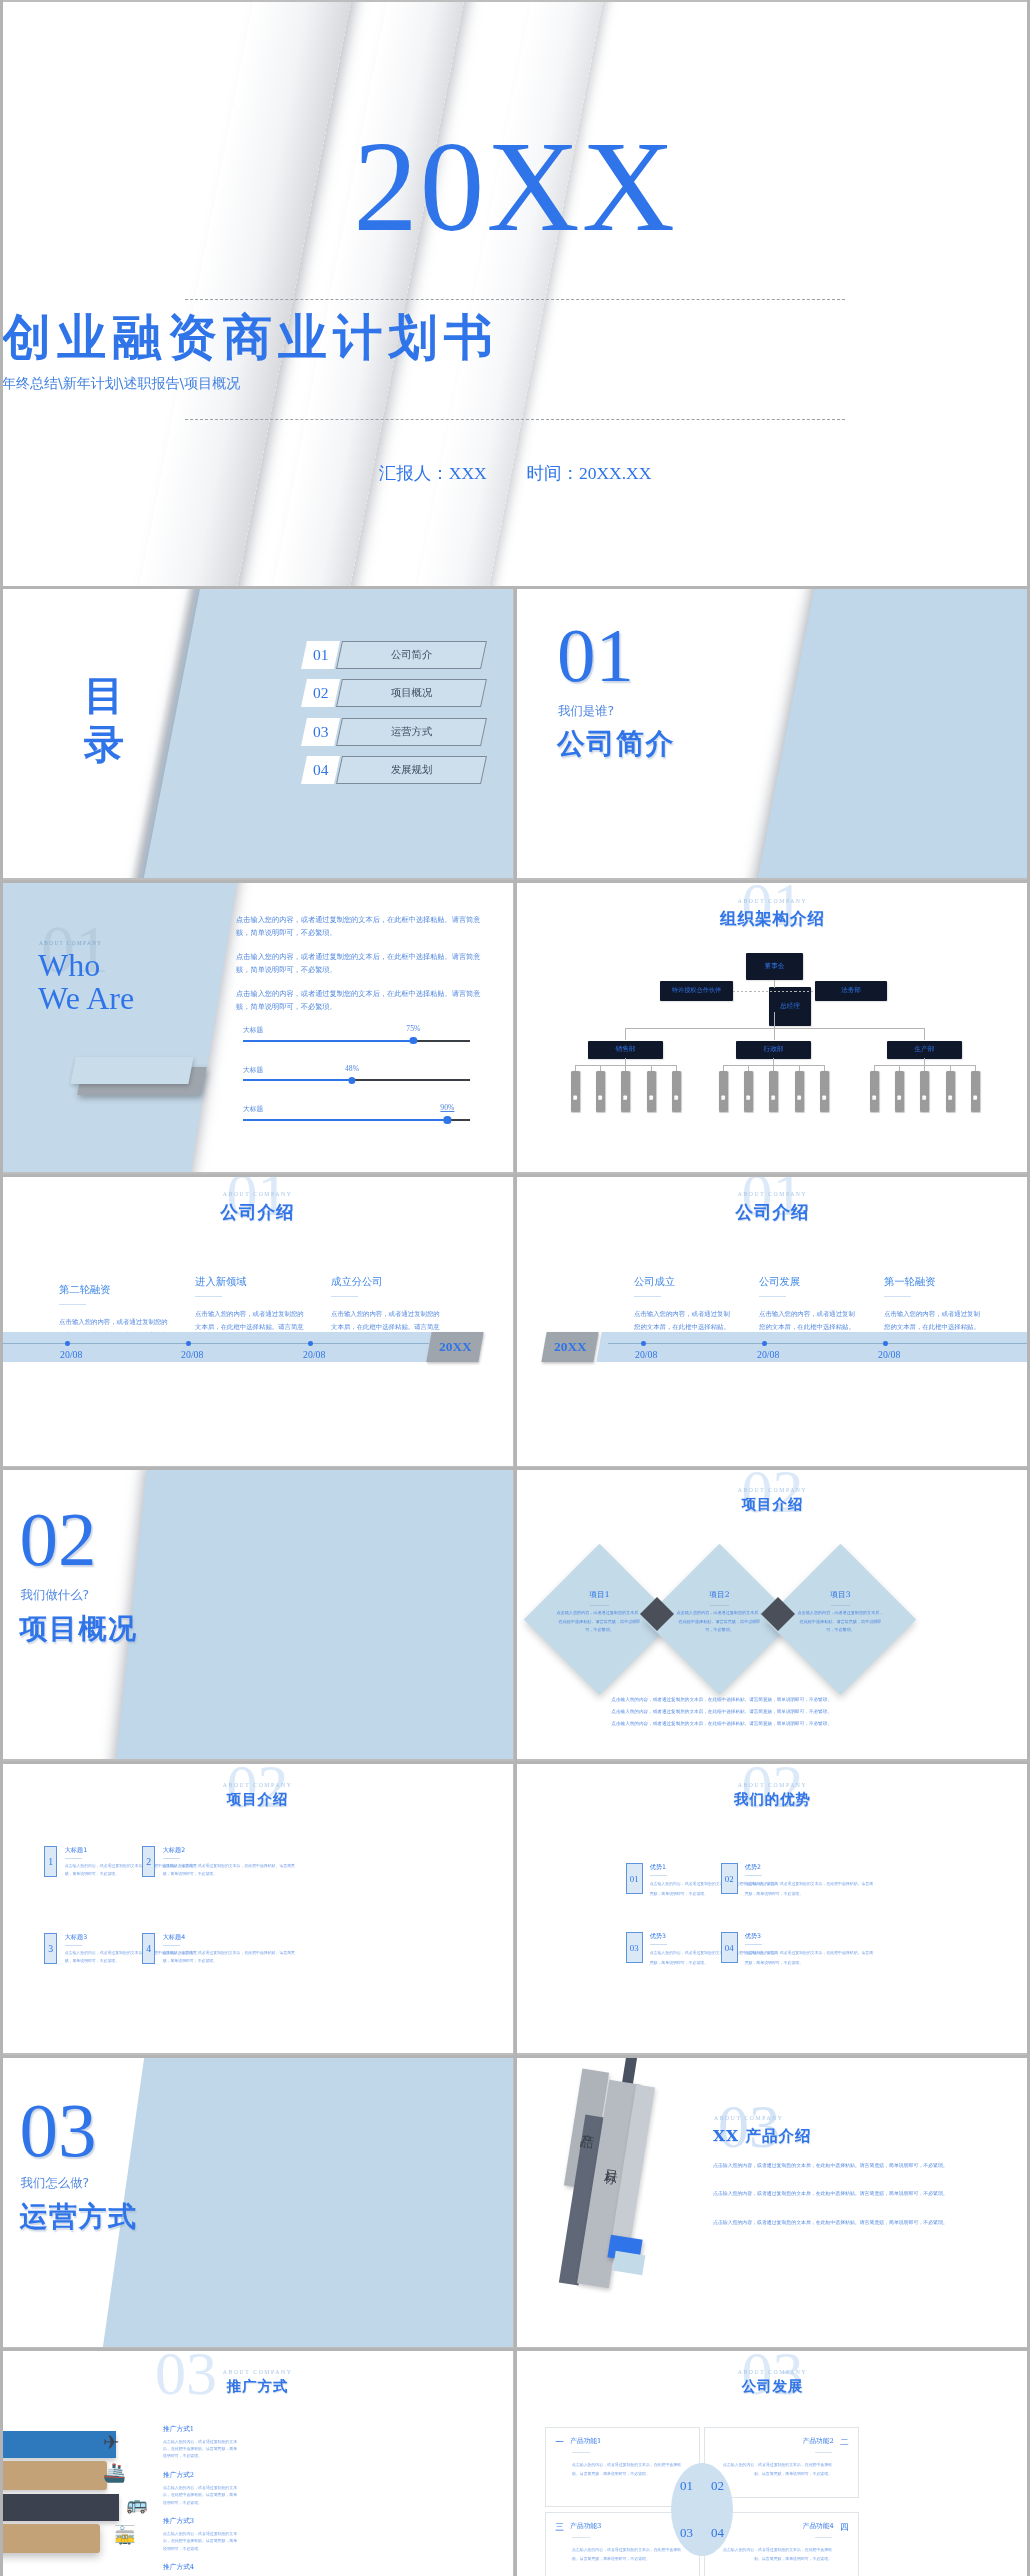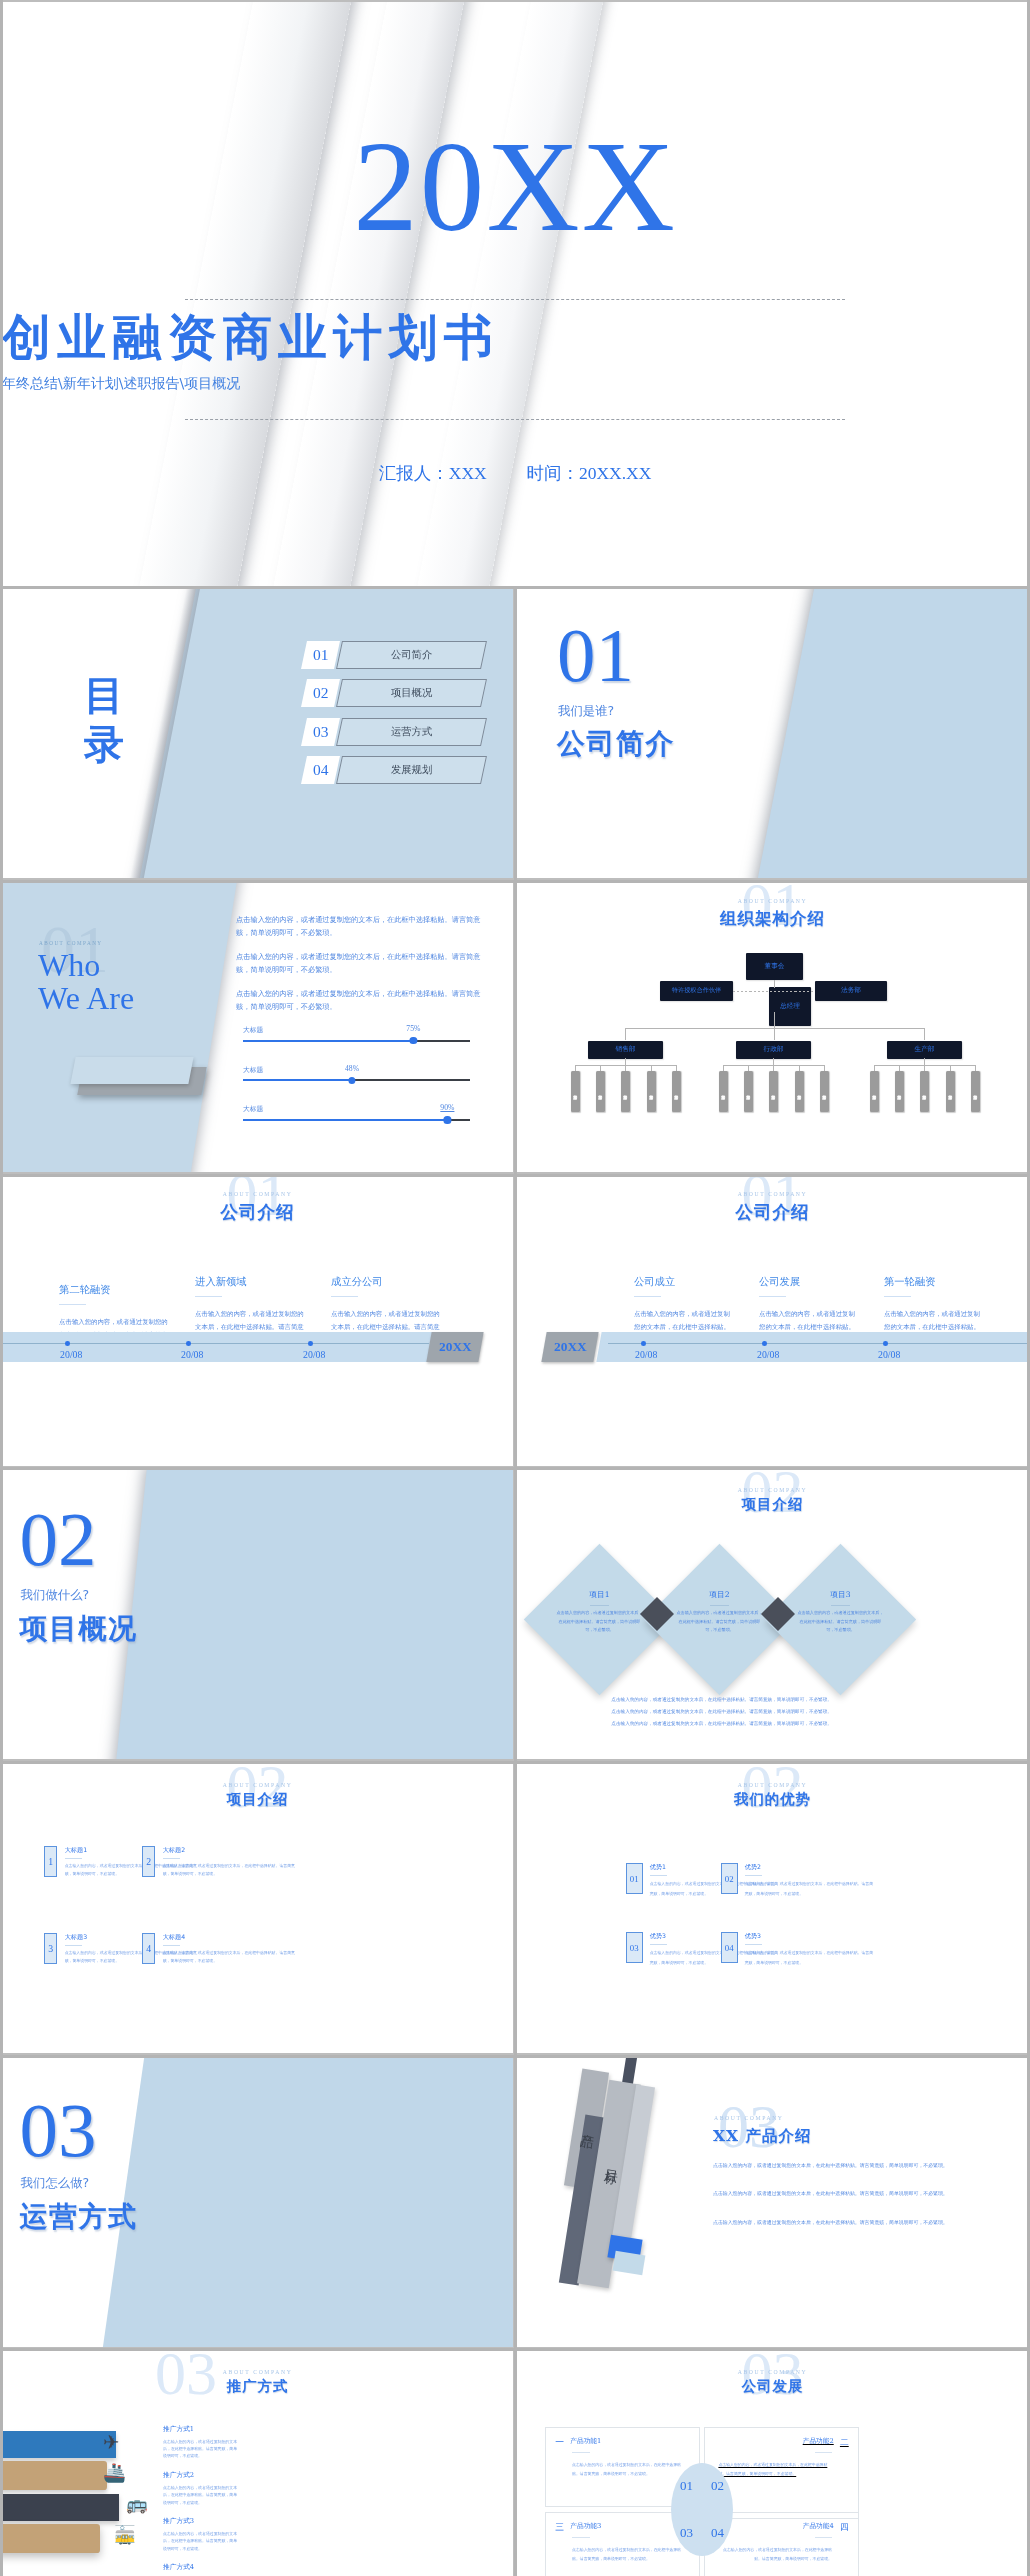--- a/index.html
+++ b/index.html
@@ -695,21 +695,21 @@
 
     <div style="position:absolute;left:28px;top:76px;width:155px;height:80px;border:0.5px solid #dfe4e9;">
       <div style="display:flex;gap:6.2px;padding:9.3px 9.3px 0;">
         <span style="font-size:8.8px;color:#2f74e8;font-family:'DejaVu Serif',serif;">一</span>
         <span style="font-size:6.7px;color:#2f74e8;font-family:'DejaVu Serif',serif;">产品功能1</span>
       </div>
       <div style="width:17.5px;height:0.5px;background:#d7e3f1;margin:3.1px 0 0 26px;"></div>
       <div class="ntxt" style="padding:7.2px 13.4px 0 26px;line-height:2.4;">点击输入您的内容，或者通过复制您的文本后，在此框中选择粘贴。请言简意赅，简单说明即可，不必繁琐。</div>
     </div>
 
-    <div style="position:absolute;left:187px;top:76px;width:155px;height:92px;border:0.5px solid #dfe4e9;text-decoration:underline;">
+    <div style="position:absolute;left:187px;top:76px;width:155px;height:71px;border:0.5px solid #dfe4e9;text-align:right;">
       <div style="display:flex;gap:6.2px;padding:9.3px 9.3px 0;justify-content:flex-end;">
         <span style="font-size:6.7px;color:#2f74e8;font-family:'DejaVu Serif',serif;">产品功能2</span>
         <span style="font-size:8.8px;color:#2f74e8;font-family:'DejaVu Serif',serif;">二</span>
       </div>
       <div style="width:17.5px;height:0.5px;background:#d7e3f1;margin:3.1px 26px 0 auto;"></div>
       <div class="ntxt" style="padding:7.2px 26px 0 13.4px;line-height:2.4;">点击输入您的内容，或者通过复制您的文本后，在此框中选择粘贴。请言简意赅，简单说明即可，不必繁琐。</div>
     </div>
 
     <div style="position:absolute;left:28px;top:161px;width:155px;height:80px;border:0.5px solid #dfe4e9;">
       <div style="display:flex;gap:6.2px;padding:9.3px 9.3px 0;">

